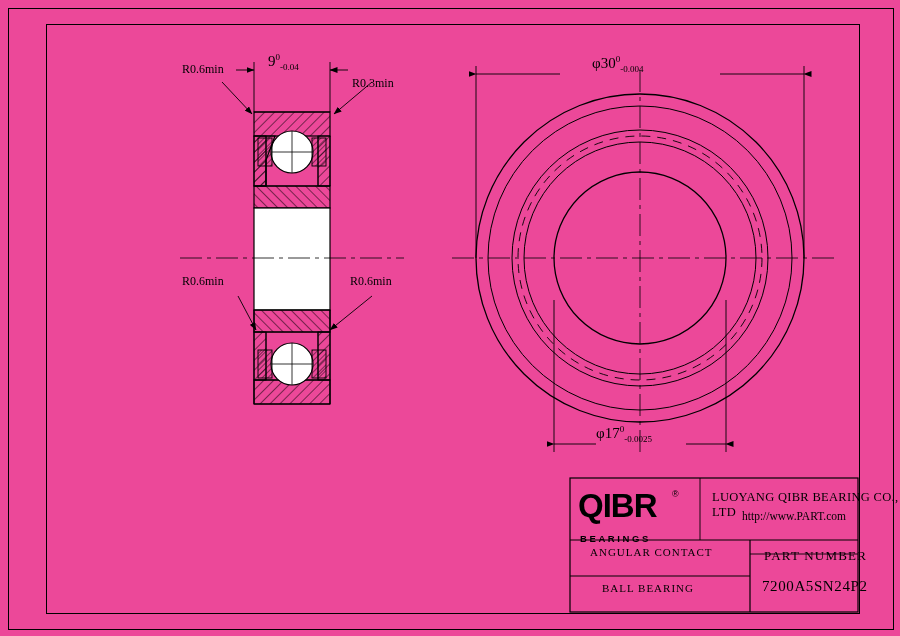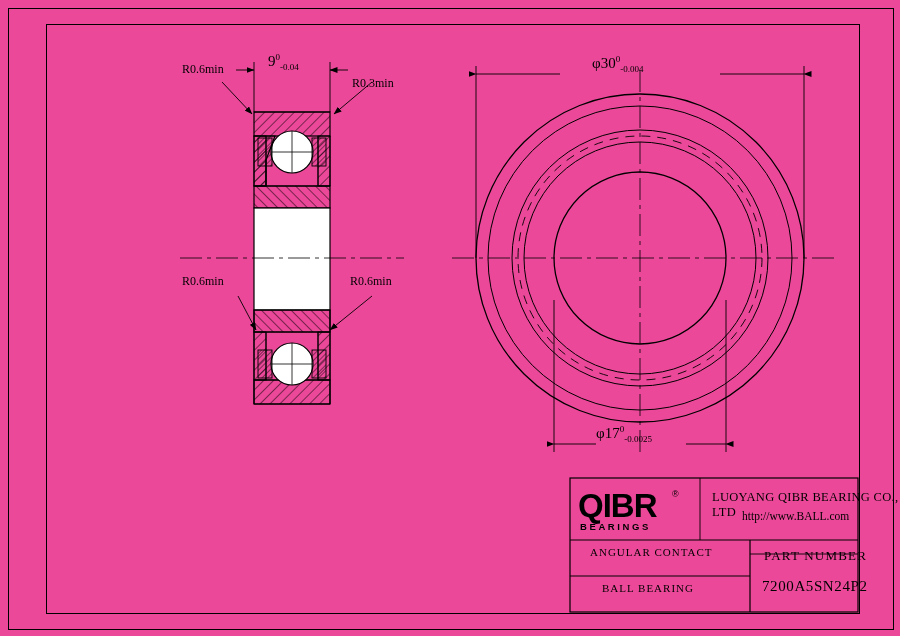--- a/index.html
+++ b/index.html
@@ -169,24 +169,24 @@
   <div class="lbl dimtxt" style="left:592px; top:54px;">
     <span>φ</span><span>30</span><span class="sup">0</span><span class="sub">-0.004</span>
   </div>
 
   <div class="lbl dimtxt" style="left:596px; top:424px;">
     <span>φ</span><span>17</span><span class="sup">0</span><span class="sub">-0.0025</span>
   </div>
 
   <div class="logo-q" style="left:578px; top:487px;text-align:right;">QIBR</div>
   <div class="logo-reg" style="left:672px; top:489px;">®</div>
-  <div class="logo-sub" style="left:580px; top:521px;text-align:right;">BEARINGS</div>
+  <div class="logo-sub" style="left:580px; top:533px;text-align:right;">BEARINGS</div>
 
   <div class="tb-company" style="left:712px; top:490px;">LUOYANG QIBR BEARING CO., LTD</div>
-  <div class="tb-url" style="left:742px; top:510px;">http://www.BALL.com</div>
+  <div class="tb-url" style="left:742px; top:510px;">http://www.PART.com</div>
 
   <div class="tb-type" style="left:590px; top:546px;">ANGULAR CONTACT</div>
   <div class="tb-type" style="left:602px; top:582px;">BALL BEARING</div>
 
   <div class="tb-pnlabel" style="left:764px; top:548px;">PART  NUMBER</div>
   <div class="tb-pn" style="left:762px; top:578px;">7200A5SN24P2</div>
 
 </div>
 
 </body></html>

